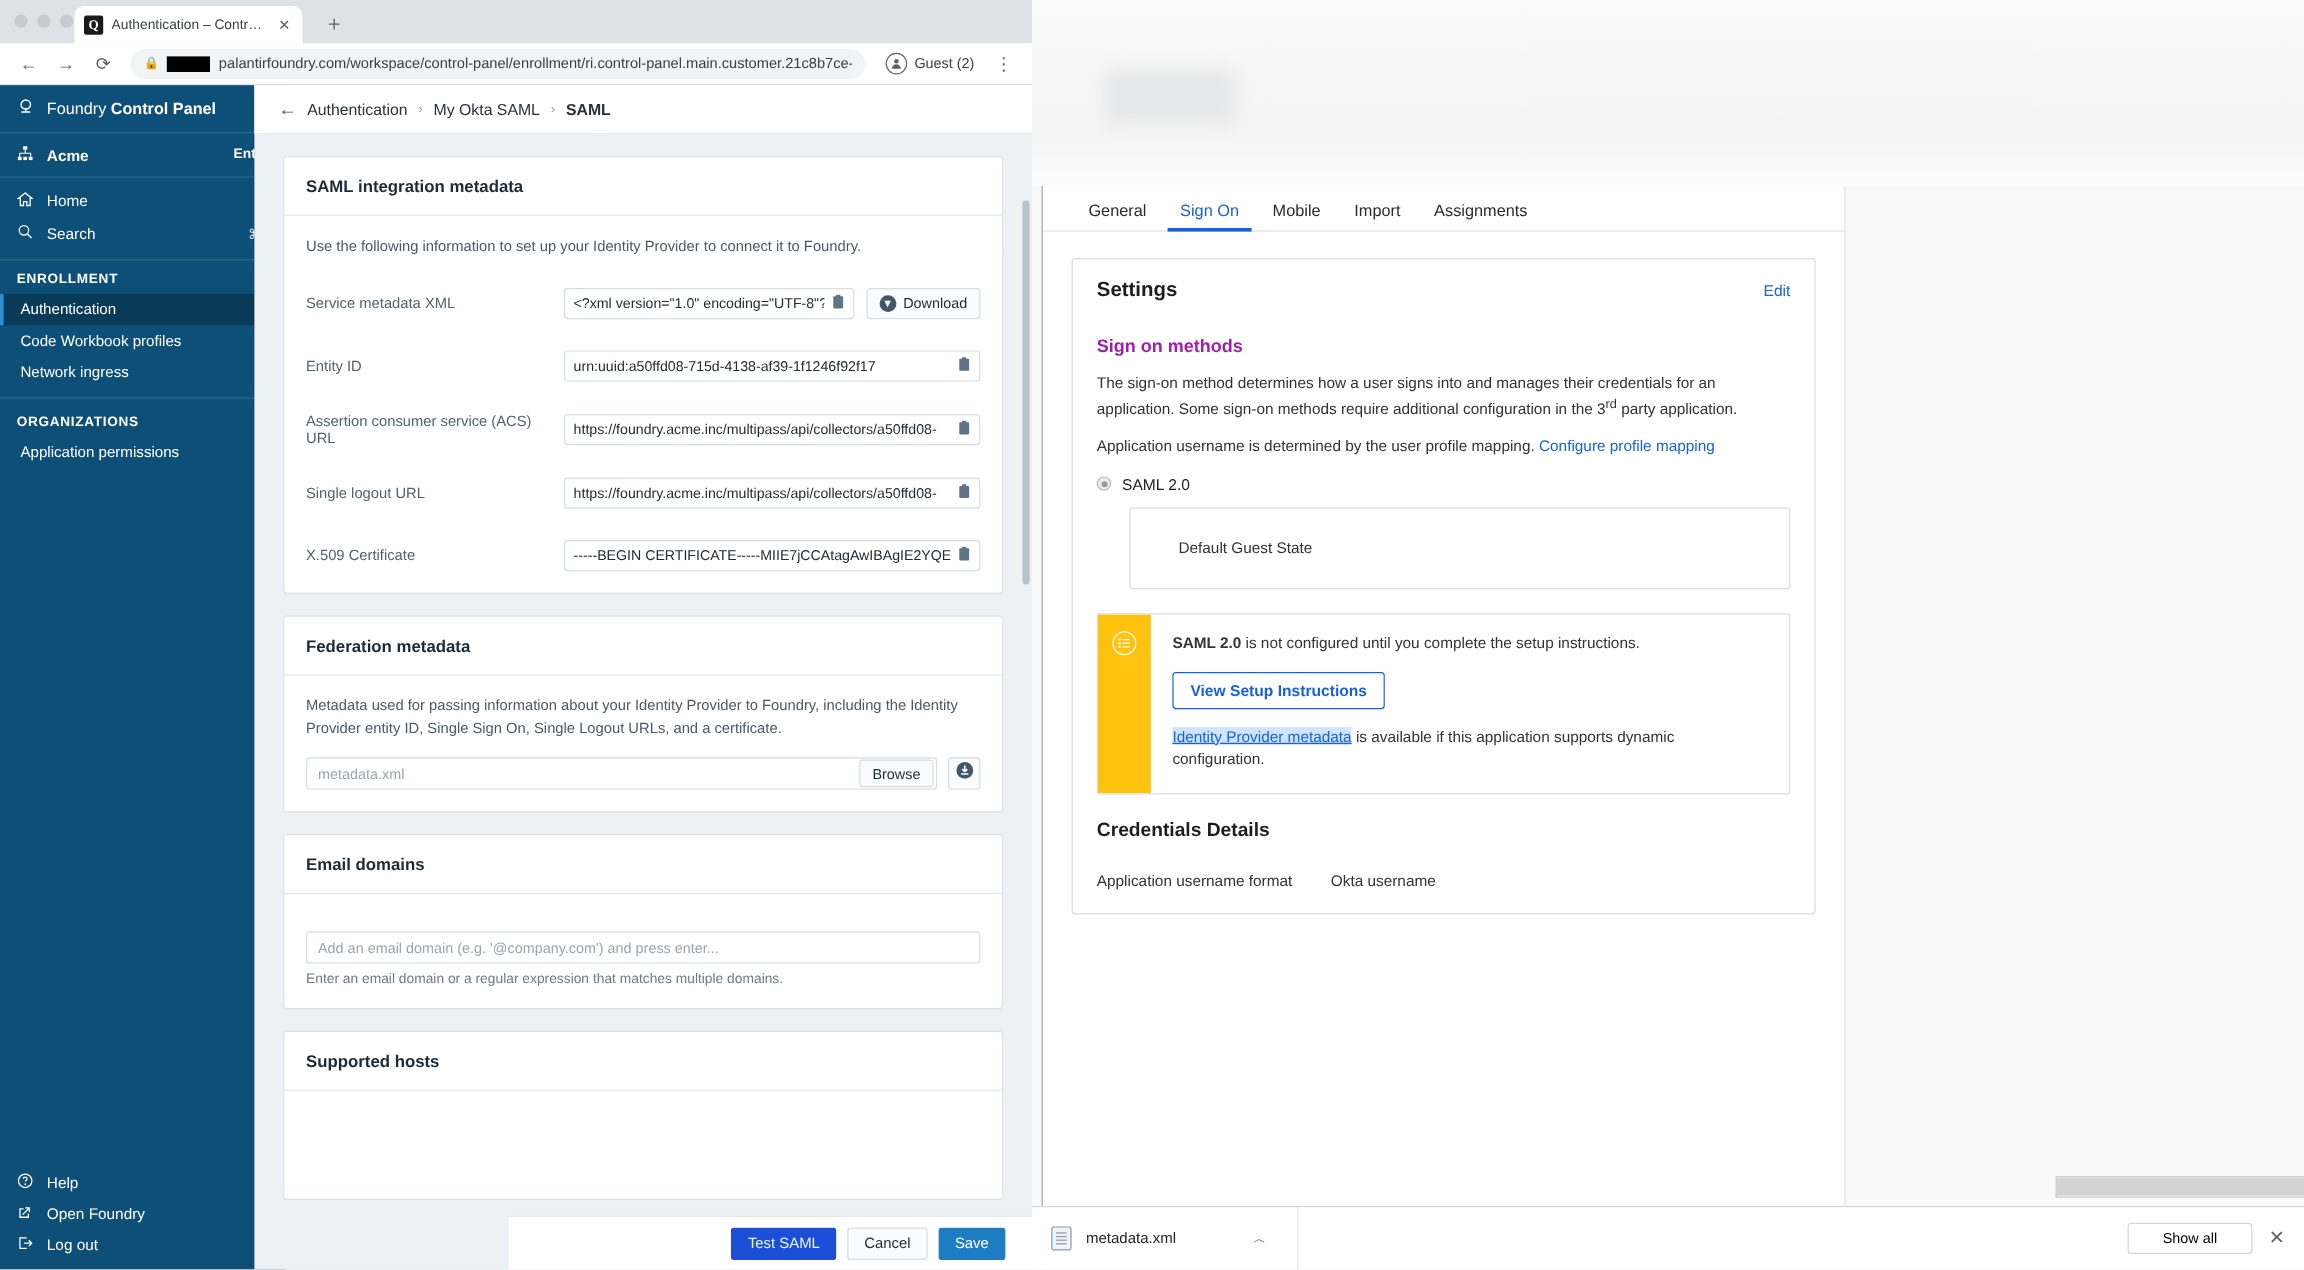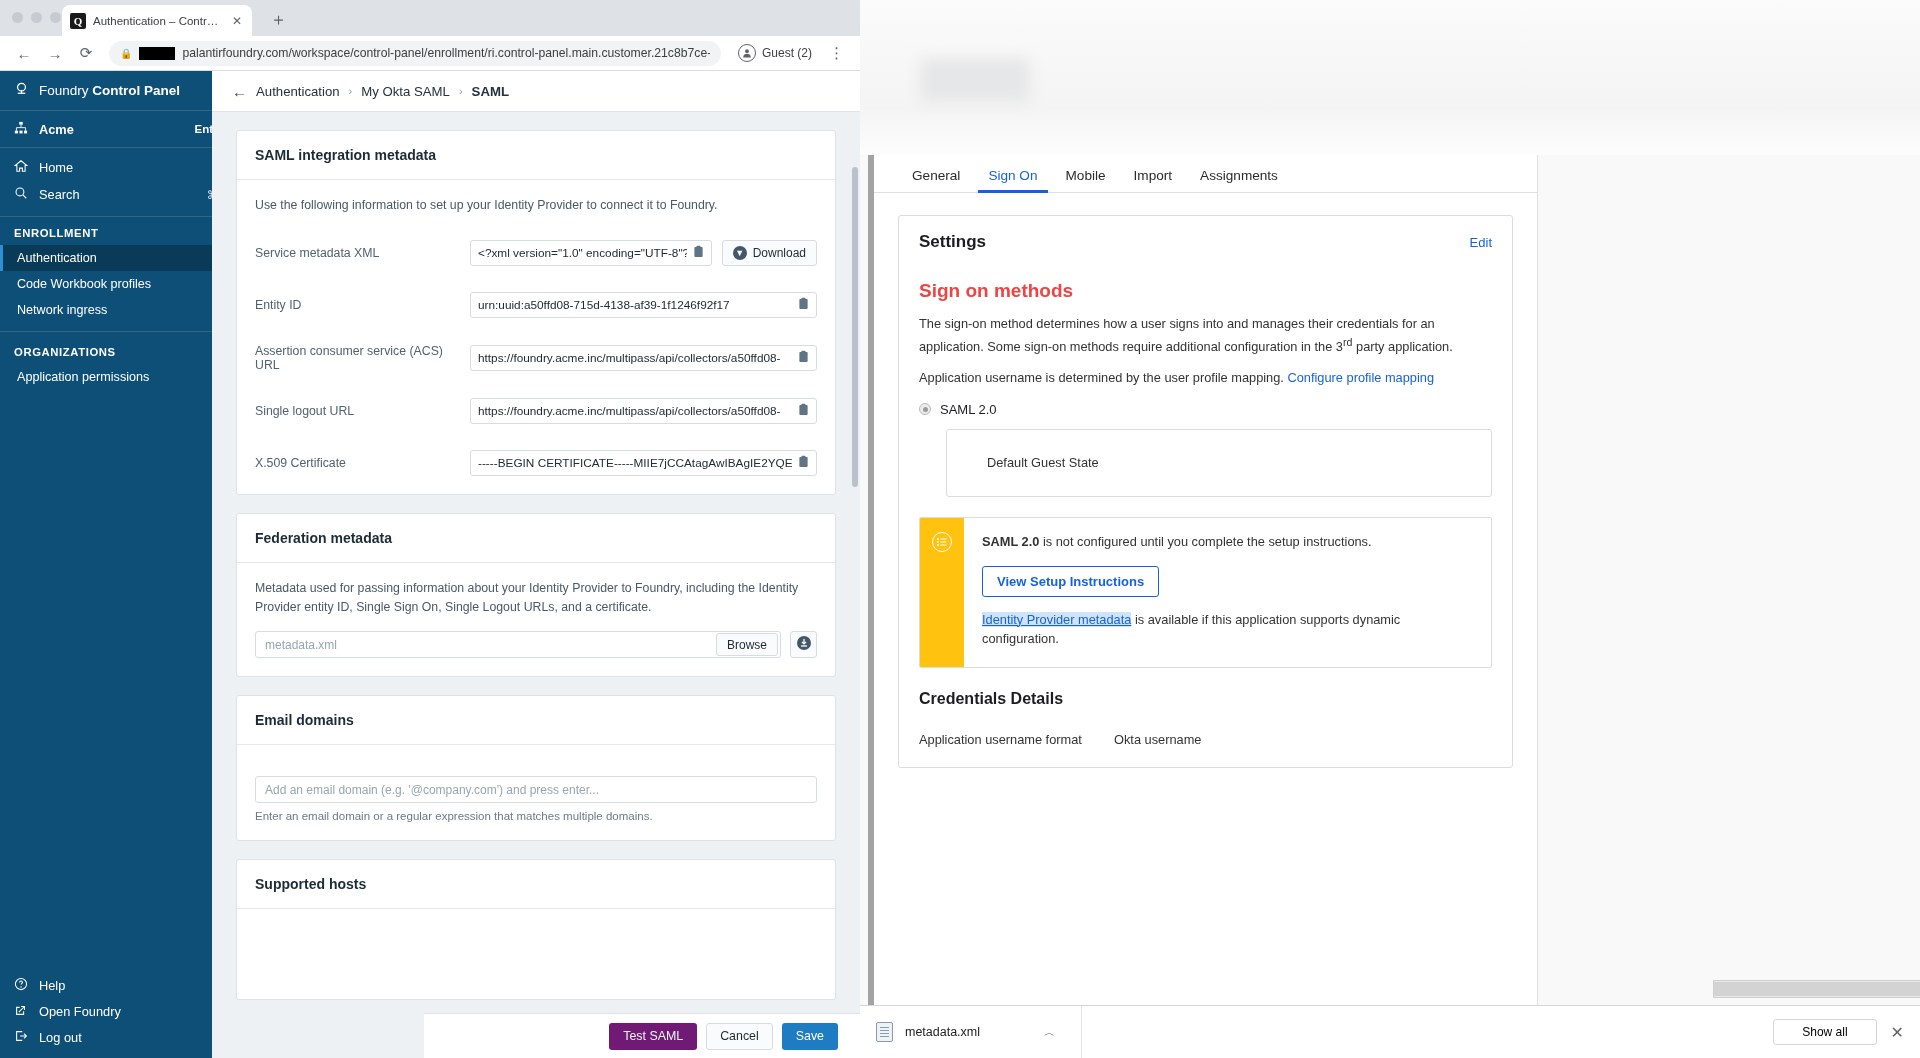--- a/index.html
+++ b/index.html
@@ -136,50 +136,50 @@
     display: flex; align-items: center; padding: 0 9px; font-size: 12px; color: #98a5b1; }
   .hint { margin-top: 7px; font-size: 11.5px; color: #6b7a88; }
 
   #footerbar {
     position: absolute; left: 212px; right: 0; bottom: 0; height: 45px; background: #fff;
     border-top: 1px solid #dfe4e9; display: flex; align-items: center;
     justify-content: flex-end; gap: 9px; padding: 0 22px;
   }
   .btn { height: 27px; border-radius: 3px; display:flex; align-items:center; padding: 0 13px;
     font-size: 12.4px; border: 1px solid transparent; }
-  .btn-test { background: #701a75; color: #e9f7f0; }
+  .btn-test { background: #1d4ed8; color: #e9f7f0; }
   .btn-cancel { background: #fafbfc; border-color: #d6dce2; color: #1c2b36; }
   .btn-save { background: #1e7cc2; color: #fff; }
 
   
   #appscroll { position:absolute; right: 2px; top: 55px; width: 6px; height: 320px;
     background: #b9c2cb; border-radius: 3px; }
 
   
   #okta { position: absolute; left: 860px; top: 0; width: 1060px; height: 1058px;
     background: #f9f9f9; overflow: hidden; }
   #okta-blur { position: absolute; left: 0; top: 0; width: 1060px; height: 155px;
     background: linear-gradient(180deg,#fbfbfb 0%, #f4f4f4 70%, #fdfdfd 100%); }
   .blurghost { position:absolute; left: 60px; top: 58px; width: 110px; height: 44px;
     background: #e6e7e8; border-radius: 6px; filter: blur(7px); }
   #okta-col { position: absolute; left: 8px; top: 155px; width: 670px; bottom: 0; background: #fff;
-    border-left: 6px solid #a3a3a3; border-right: 1px solid #e0e0e0; }
+    border-left: 1px solid #a3a3a3; border-right: 1px solid #e0e0e0; }
   #okta-tabs { display: flex; gap: 0; padding: 0 24px; border-bottom: 1px solid #e0e0e0;
     height: 38px; align-items: flex-end; }
   .otab { font-size: 13.6px; color: #2b2b2b; padding: 0 14px 9px; position: relative; }
   .otab.active { color: #1662dd; font-weight: normal; }
   .otab.active:after { content:""; position:absolute; left: 4px; right: 4px; bottom: -1px;
     height: 3px; background: #1662dd; }
   #okta-inner { padding: 22px 24px 0 24px; }
   .obox { border: 1px solid #dcdcdc; border-radius: 3px; background: #fff; }
   .obox-head { display: flex; align-items: center; padding: 16px 20px 0; }
   .obox-title { font-size: 17px; font-weight: bold; color: #1d1d21; flex: 1; }
   .obox-edit { font-size: 13px; color: #1662dd; }
   .obox-body { padding: 14px 20px 20px; }
-  .osub { font-size: 19px; font-weight: bold; color: #ef4444; margin: 14px 0 12px; }
+  .osub { font-size: 15px; font-weight: bold; color: #a21caf; margin: 14px 0 12px; }
   .op { font-size: 12.8px; color: #333; line-height: 1.55; margin-bottom: 11px; }
   .olink { color: #1662dd; }
   .radio-row { display: flex; align-items: center; gap: 9px; margin-top: 14px; }
   .radio { width: 12px; height: 12px; border-radius: 50%; border: 1px solid #b9b9b9;
     background: #ececec; display:flex; align-items:center; justify-content:center; }
   .radio i { width: 5px; height: 5px; border-radius: 50%; background: #9a9a9a; display:block; }
   .radio-lbl { font-size: 13px; color: #1d1d21; }
   .relay { margin: 12px 0 0 27px; border: 1px solid #dcdcdc; border-radius: 3px; height: 68px;
     display: flex; align-items: center; padding: 0 40px; }
   .relay-lbl { font-size: 12.8px; color: #333; }

